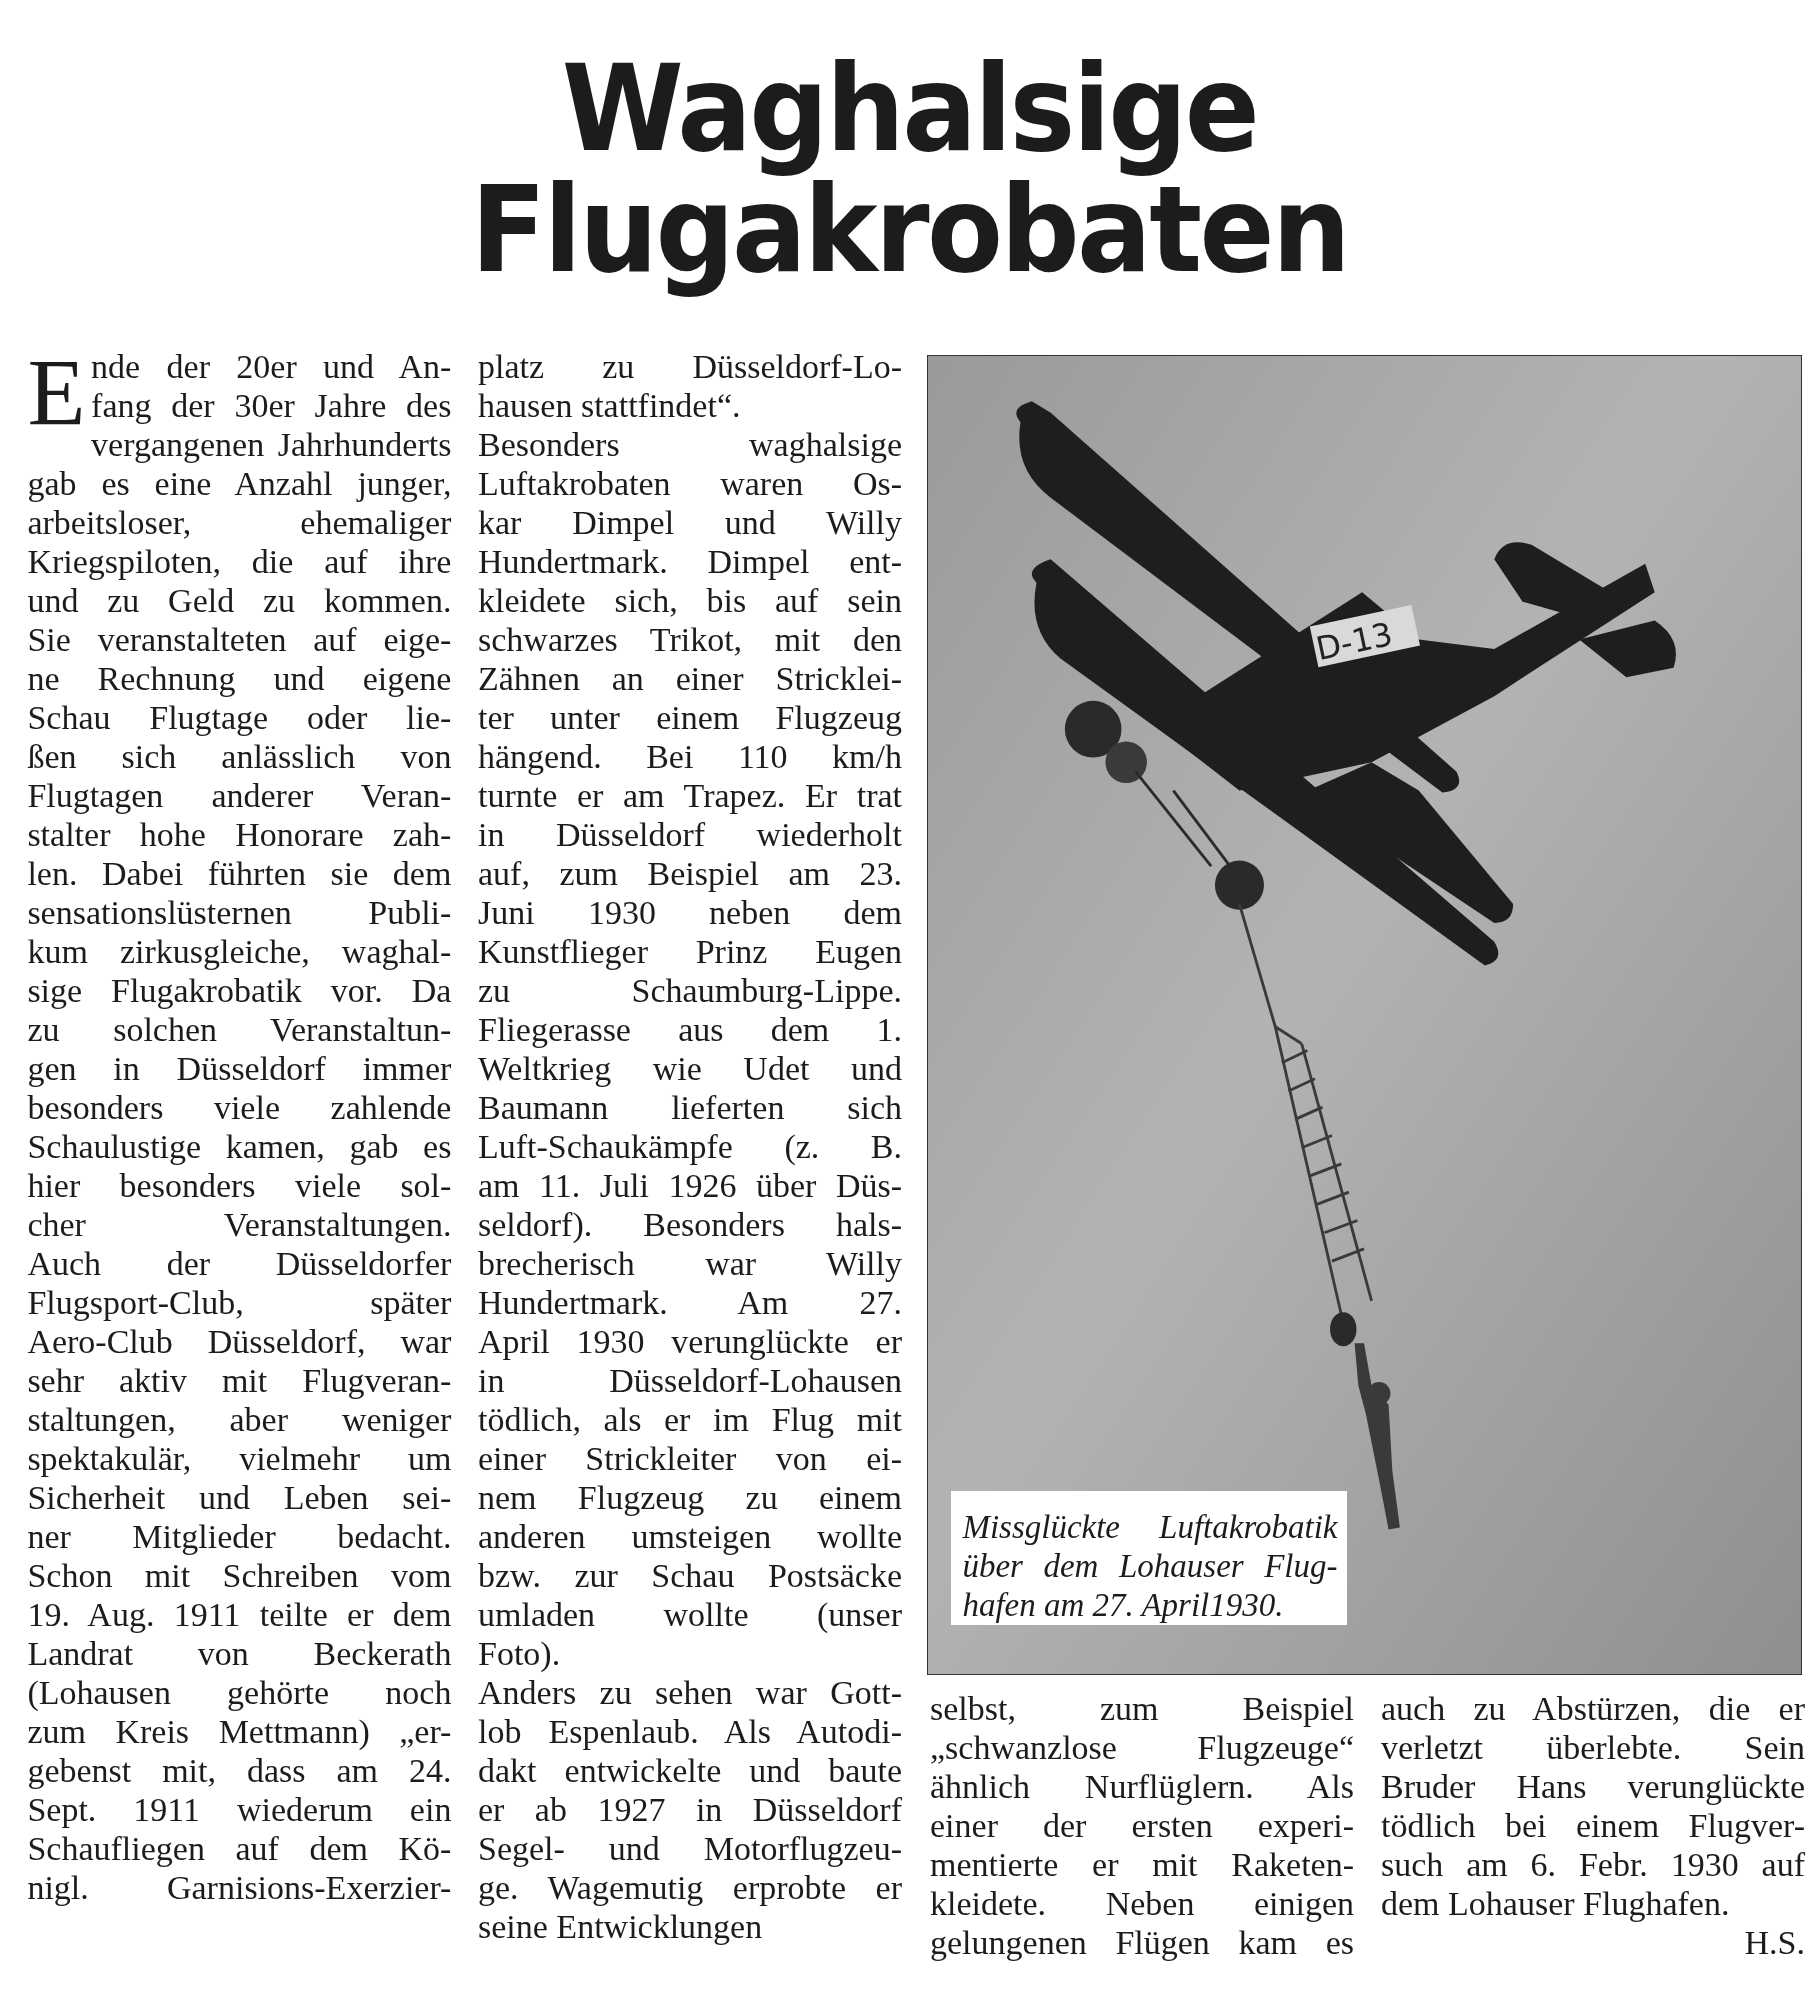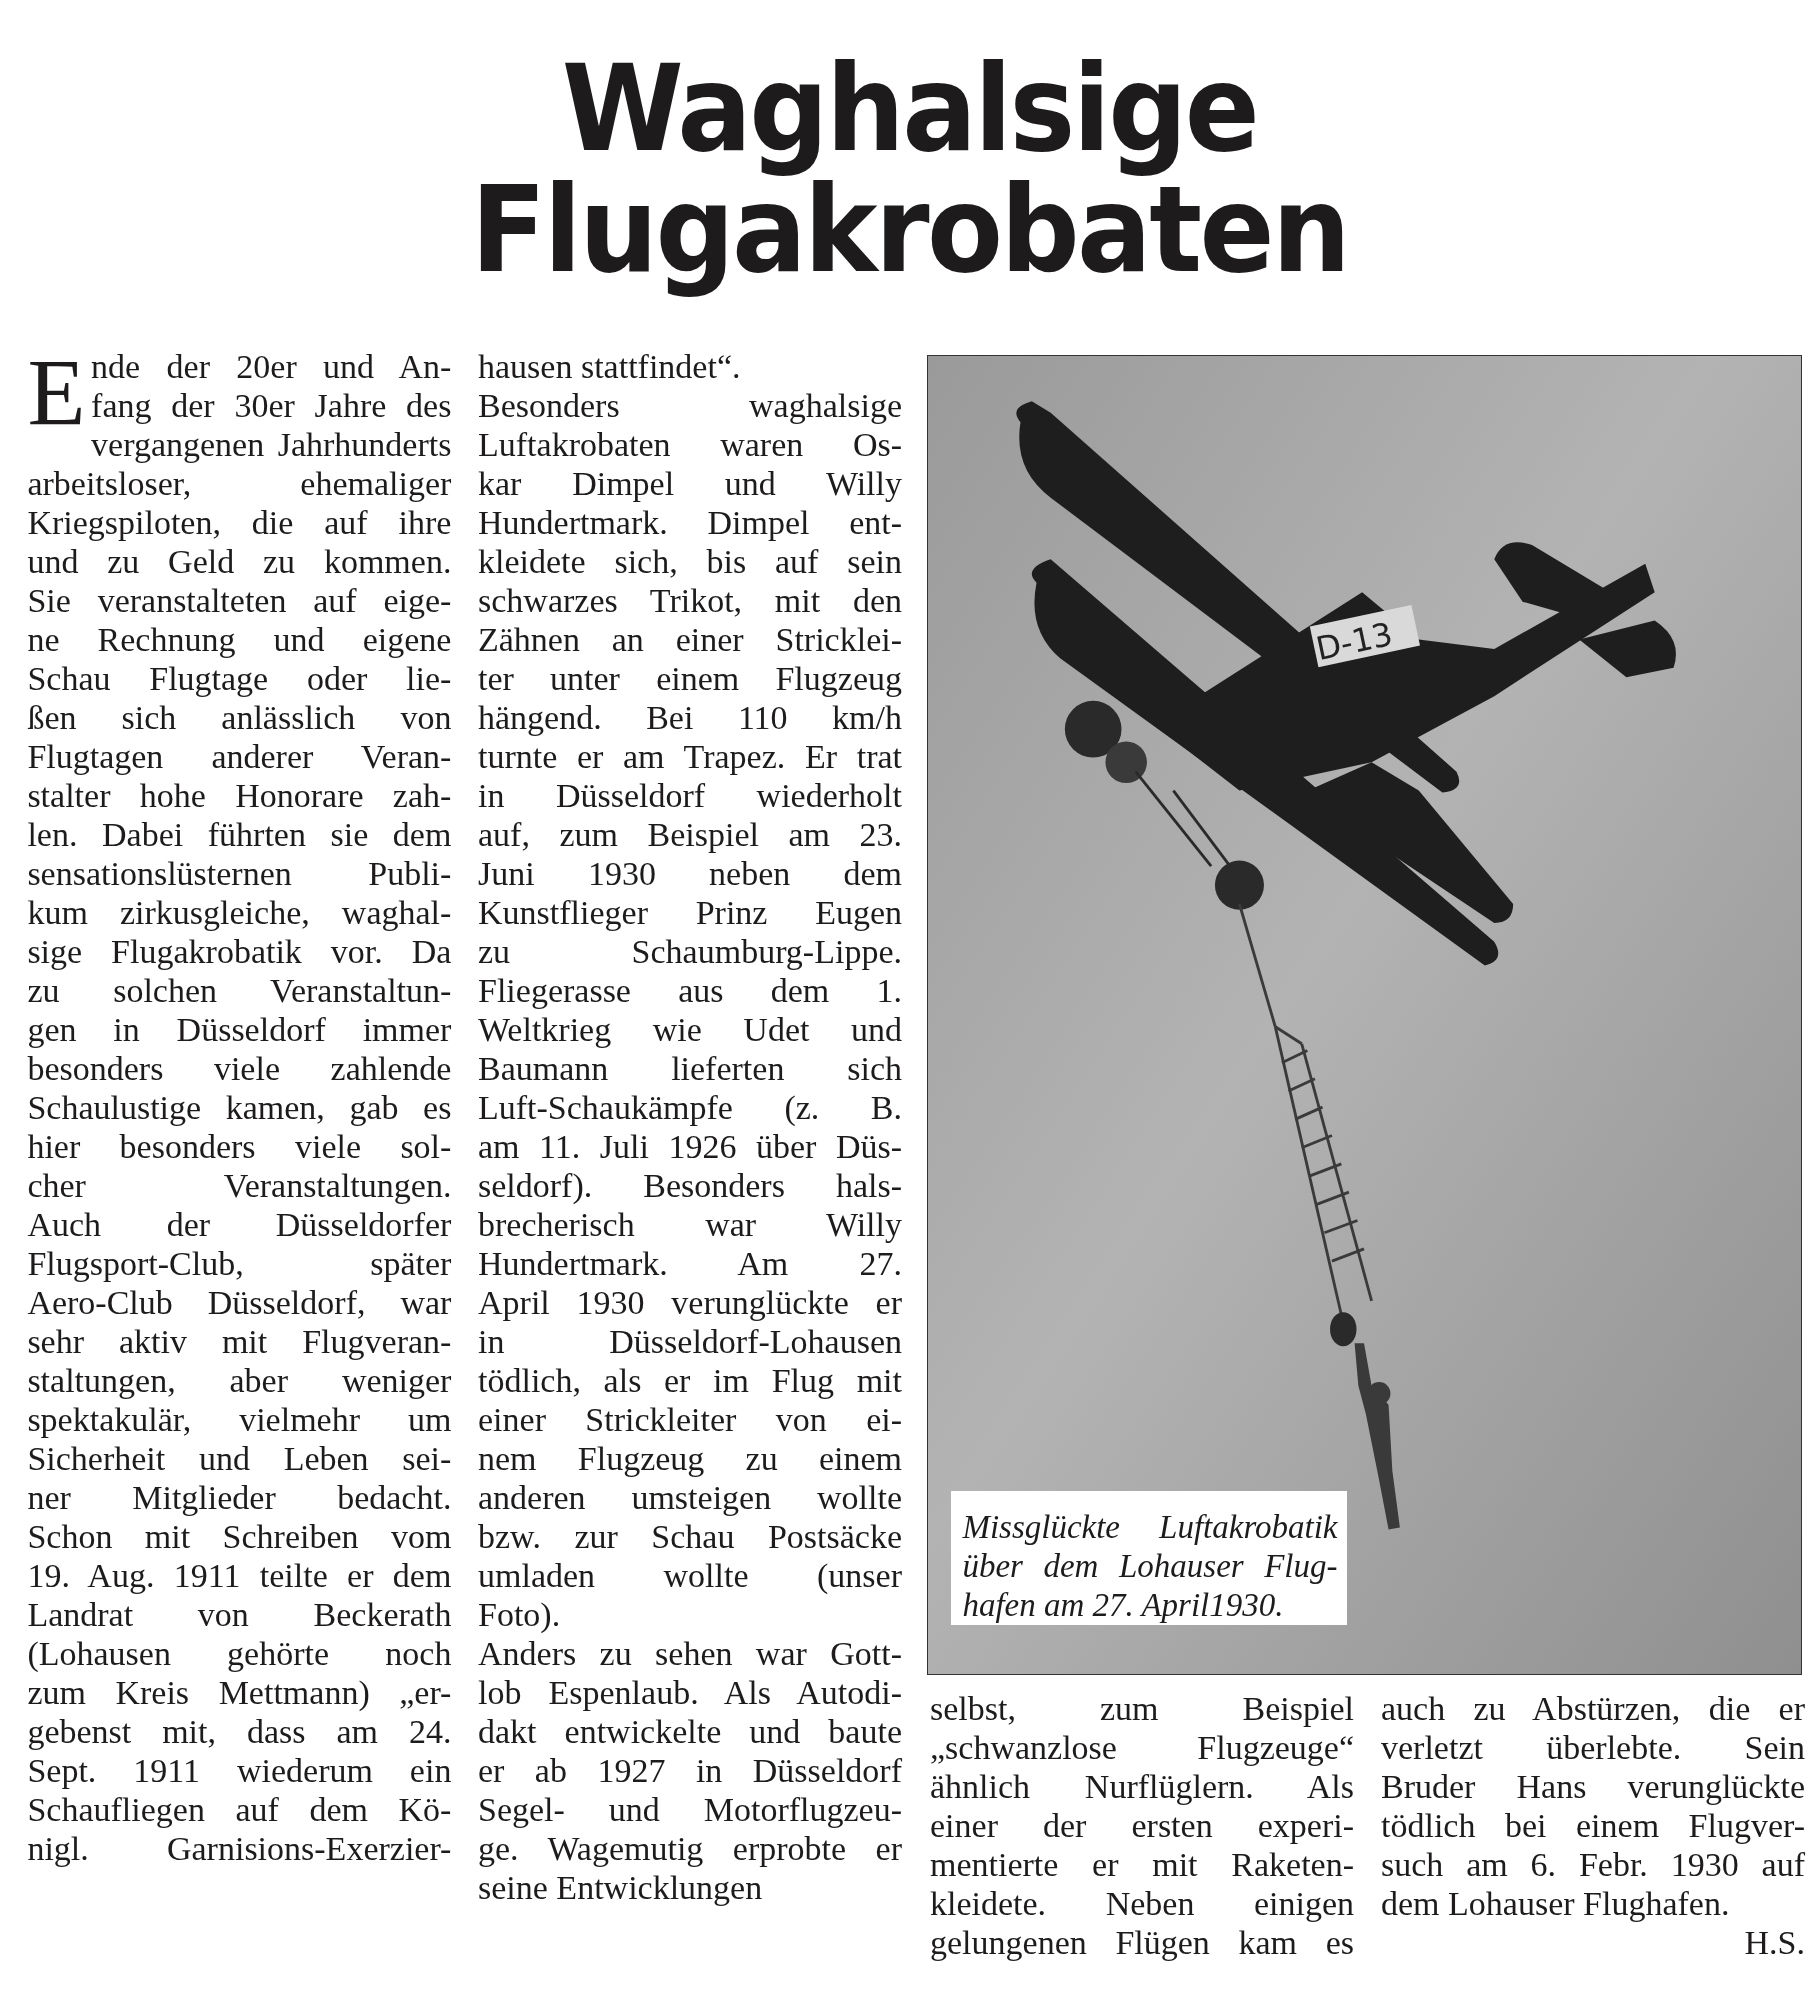--- a/index.html
+++ b/index.html
@@ -63,20 +63,21 @@
   <div>Waghalsige</div>
   <div>Flugakrobaten</div>
 </h1>
 
 <div class="col" id="col1">
   <span class="dropcap">E</span>
   <div>
       <span class="ln">nde der 20er und An-</span>
       <span class="ln">fang der  30er Jahre des</span>
       <span class="ln">vergangenen  Jahrhunderts</span>
+      <span class="ln">gab es eine Anzahl junger,</span>
       <span class="ln">arbeitsloser, ehemaliger</span>
       <span class="ln">Kriegspiloten, die auf ihre</span>
       <span class="ln">und zu Geld zu kommen.</span>
       <span class="ln">Sie veranstalteten auf eige-</span>
       <span class="ln">ne Rechnung und eigene</span>
       <span class="ln">Schau Flugtage oder lie-</span>
       <span class="ln">ßen sich anlässlich von</span>
       <span class="ln">Flugtagen anderer Veran-</span>
       <span class="ln">stalter hohe Honorare zah-</span>
       <span class="ln">len. Dabei führten sie dem</span>
@@ -104,20 +105,21 @@
       <span class="ln">zum Kreis Mettmann) „er-</span>
       <span class="ln">gebenst mit, dass am 24.</span>
       <span class="ln">Sept. 1911 wiederum ein</span>
       <span class="ln">Schaufliegen auf dem Kö-</span>
       <span class="ln">nigl. Garnisions-Exerzier-</span>
     </div>
 </div>
 
 <div class="col" id="col2">
   <div>
+      <span class="ln">platz zu Düsseldorf-Lo-</span>
       <span class="ln last">hausen stattfindet“.</span>
       <span class="ln">Besonders waghalsige</span>
       <span class="ln">Luftakrobaten waren Os-</span>
       <span class="ln">kar Dimpel und Willy</span>
       <span class="ln">Hundertmark. Dimpel ent-</span>
       <span class="ln">kleidete sich, bis auf sein</span>
       <span class="ln">schwarzes Trikot, mit den</span>
       <span class="ln">Zähnen an einer Stricklei-</span>
       <span class="ln">ter unter einem Flugzeug</span>
       <span class="ln">hängend. Bei 110 km/h</span>

